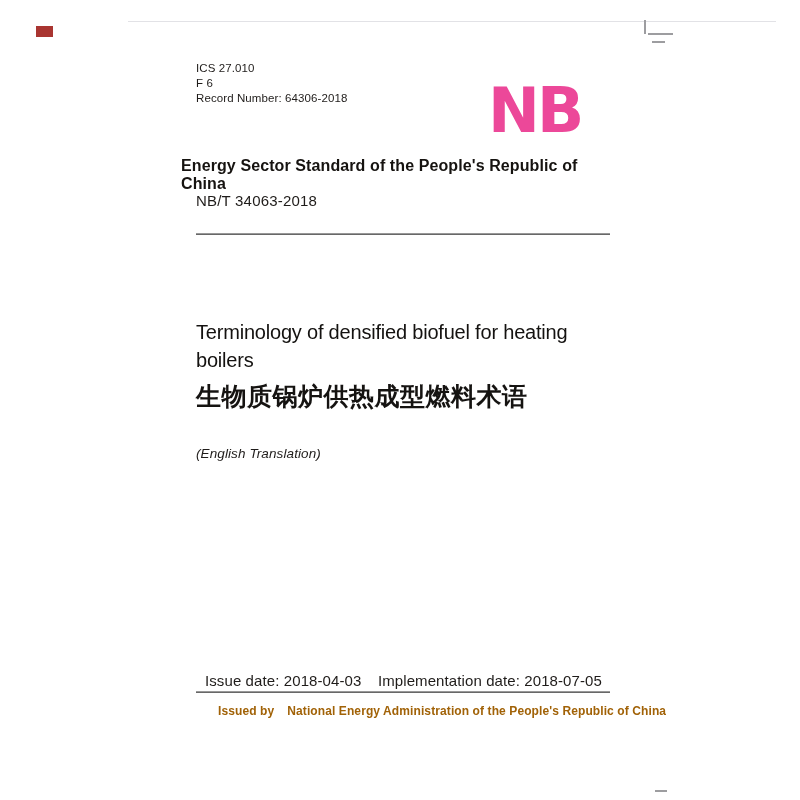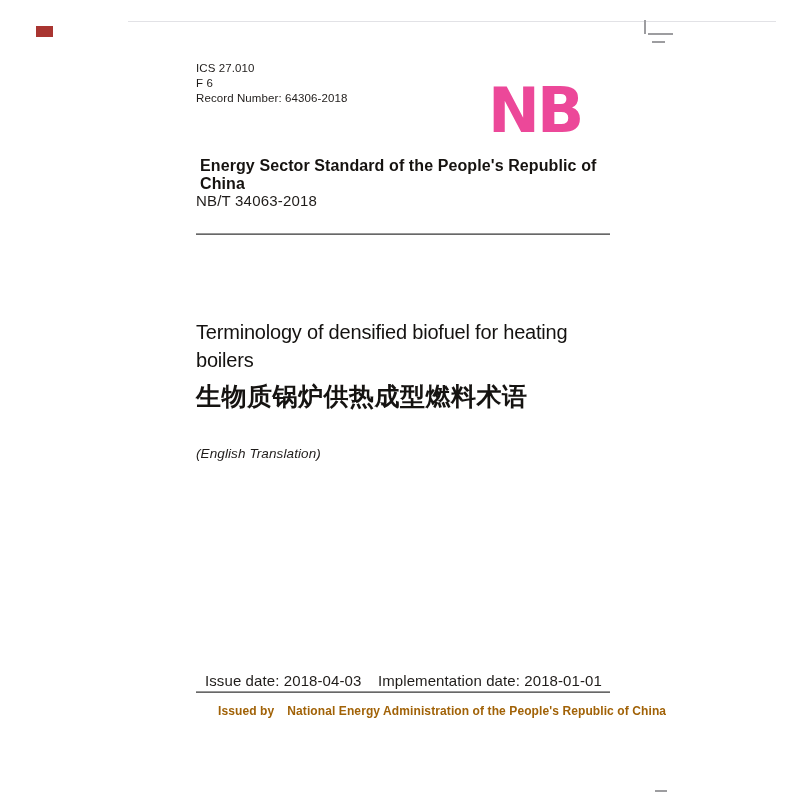--- a/index.html
+++ b/index.html
@@ -46,21 +46,21 @@
   
   .nb-logo {
     left: 488px; top: 60px;
     font-family: "DejaVu Sans", "Liberation Sans", sans-serif;
     font-size: 62px; font-weight: 700;
     letter-spacing: -3px; line-height: 1;
     color: #ec4899;
   }
 
   .standard-designation {
-    left: 200px; top: 137px;
+    left: 181px; top: 137px;
     width: 414px;
     font-size: 16px; font-weight: 700;
     letter-spacing: 0.1px;
     color: #161310;
   }
 
   .standard-code {
     left: 196px; top: 172px; width: 406px;
     text-align: left;
     font-size: 15px; font-weight: 400;
@@ -138,21 +138,21 @@
   <div class="abs standard-code">NB/T 34063-2018</div>
 
   <div class="abs rule rule-top"></div>
 
   <div class="abs title-en">Terminology of densified biofuel for heating boilers</div>
   <div class="abs title-zh">生物质锅炉供热成型燃料术语</div>
   <div class="abs translation-note">(English Translation)</div>
 
   <div class="abs dates-row">
     <span>Issue date: 2018-04-03</span>
-    <span>Implementation date: 2018-01-01</span>
+    <span>Implementation date: 2018-07-05</span>
   </div>
   <div class="abs rule rule-bottom"></div>
 
   <div class="abs issued-by-row">
     <span>Issued by</span><span class="issued-by-name">National Energy Administration of the People's Republic of China</span>
   </div>
 
 </div>
 
 </body></html>

